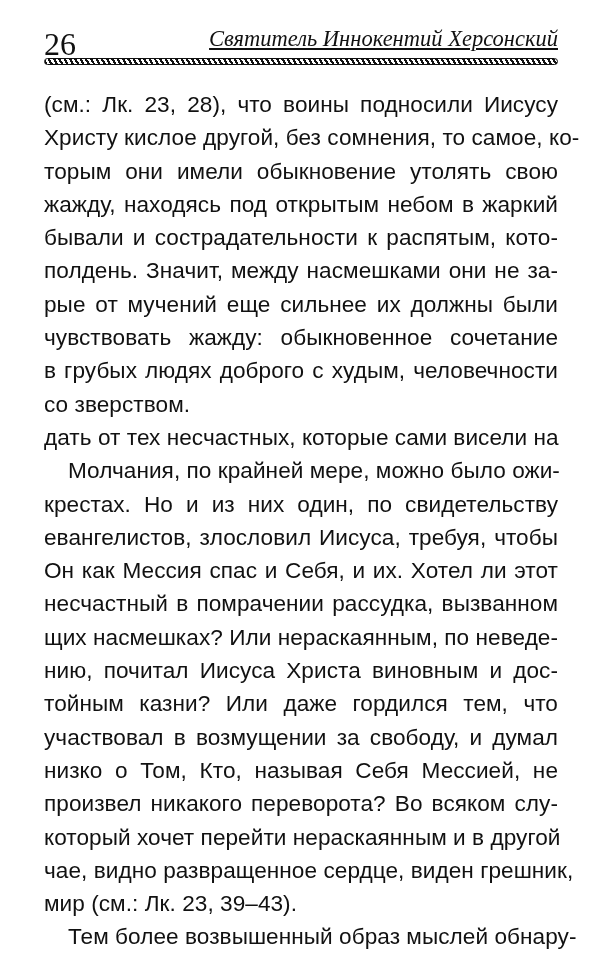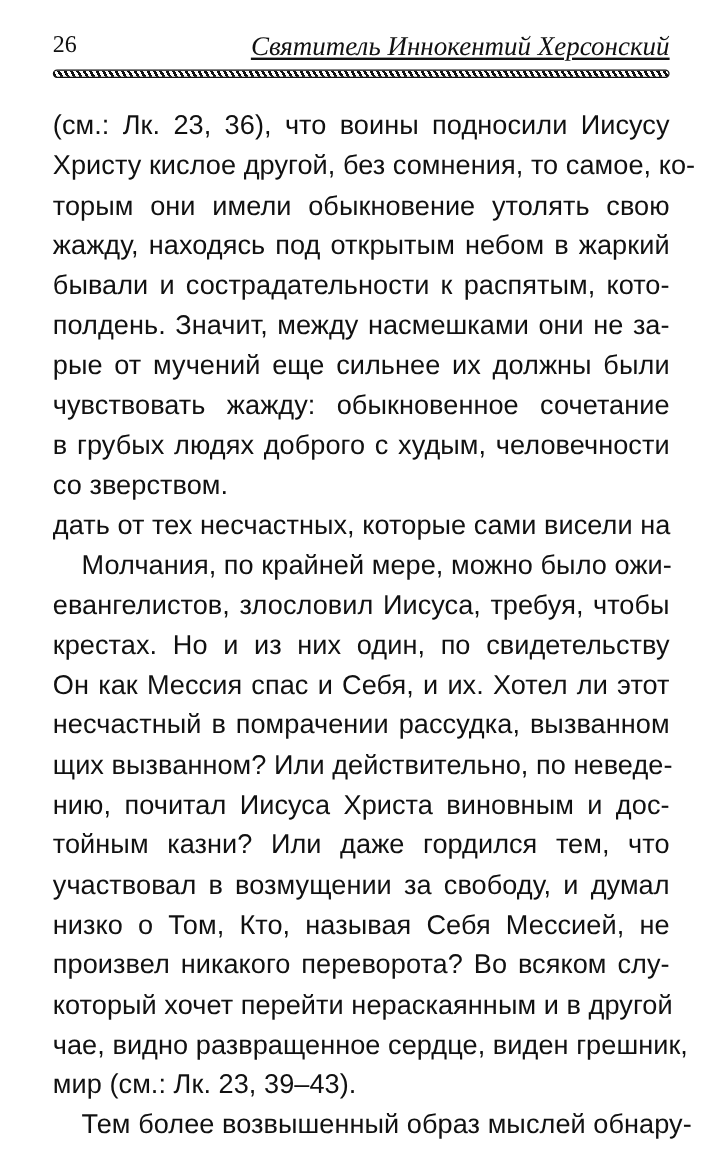--- a/index.html
+++ b/index.html
@@ -1,18 +1,18 @@
 <!DOCTYPE html>
 <html><head>
 <meta charset="utf-8">
 <style>
   html, body { margin:0; padding:0; background:#ffffff; }
   body { width:600px; height:971px; position:relative; overflow:hidden; color:#111; }
   .header { position:absolute; left:44px; top:22px; width:514px; height:30px; }
-  .page-num { position:absolute; left:0; top:4px; font-family:"Liberation Serif", serif; font-size:20px; color:#111; }
+  .page-num { position:absolute; left:0; top:4px; font-family:"Liberation Serif", serif; font-size:32px; color:#111; }
   .running-title { position:absolute; right:0; top:4px; font-family:"Liberation Serif", serif; font-style:italic; font-size:22.5px; color:#111; white-space:nowrap;text-decoration:underline; }
   .rope { position:absolute; left:44px; top:58px; width:514px; height:7px; border-radius:4px;
     background: repeating-linear-gradient(60deg, #111 0px, #111 2.2px, #fff 2.2px, #fff 4.6px);
     border:1.3px solid #111; box-sizing:border-box; }
   .body-text { position:absolute; left:44px; top:88px; width:514px; }
   .line { font-family:"Liberation Sans", sans-serif; font-size:22.6px; line-height:33.3px; height:33.3px;
     text-align:justify; text-align-last:justify; white-space:nowrap; overflow:visible; color:#111; letter-spacing:0.05px; }
   .line.last { text-align-last:left; }
   .line.indent { padding-left:24px; }
 </style>
@@ -21,40 +21,40 @@
 
 <div class="header">
   <span class="page-num">26</span>
   <span class="running-title">Святитель Иннокентий Херсонский</span>
 </div>
 <div class="rope"></div>
 
 <div class="body-text">
 
   <div>
-    <div class="line">(см.: Лк. 23, 36), что воины подносили Иисусу</div>
+    <div class="line">(см.: Лк. 23, 28), что воины подносили Иисусу</div>
     <div class="line">Христу кислое другой, без сомнения, то самое, ко-</div>
     <div class="line">торым они имели обыкновение утолять свою</div>
     <div class="line">жажду, находясь под открытым небом в жаркий</div>
     <div class="line">бывали и сострадательности к распятым, кото-</div>
     <div class="line">полдень. Значит, между насмешками они не за-</div>
     <div class="line">рые от мучений еще сильнее их должны были</div>
     <div class="line">чувствовать жажду: обыкновенное сочетание</div>
     <div class="line">в грубых людях доброго с худым, человечности</div>
     <div class="line last">со зверством.</div>
   </div>
 
   <div>
     <div class="line">дать от тех несчастных, которые сами висели на</div>
     <div class="line indent">Молчания, по крайней мере, можно было ожи-</div>
+    <div class="line">крестах. Но и из них один, по свидетельству</div>
     <div class="line">евангелистов, злословил Иисуса, требуя, чтобы</div>
-    <div class="line">крестах. Но и из них один, по свидетельству</div>
     <div class="line">Он как Мессия спас и Себя, и их. Хотел ли этот</div>
     <div class="line">несчастный в помрачении рассудка, вызванном</div>
-    <div class="line">щих вызванном? Или действительно, по неведе-</div>
+    <div class="line">щих насмешках? Или нераскаянным, по неведе-</div>
     <div class="line">нию, почитал Иисуса Христа виновным и дос-</div>
     <div class="line">тойным казни? Или даже гордился тем, что</div>
     <div class="line">участвовал в возмущении за свободу, и думал</div>
     <div class="line">низко о Том, Кто, называя Себя Мессией, не</div>
     <div class="line">произвел никакого переворота? Во всяком слу-</div>
     <div class="line">который хочет перейти нераскаянным и в другой</div>
     <div class="line">чае, видно развращенное сердце, виден грешник,</div>
     <div class="line last">мир (см.: Лк. 23, 39–43).</div>
   </div>
 

